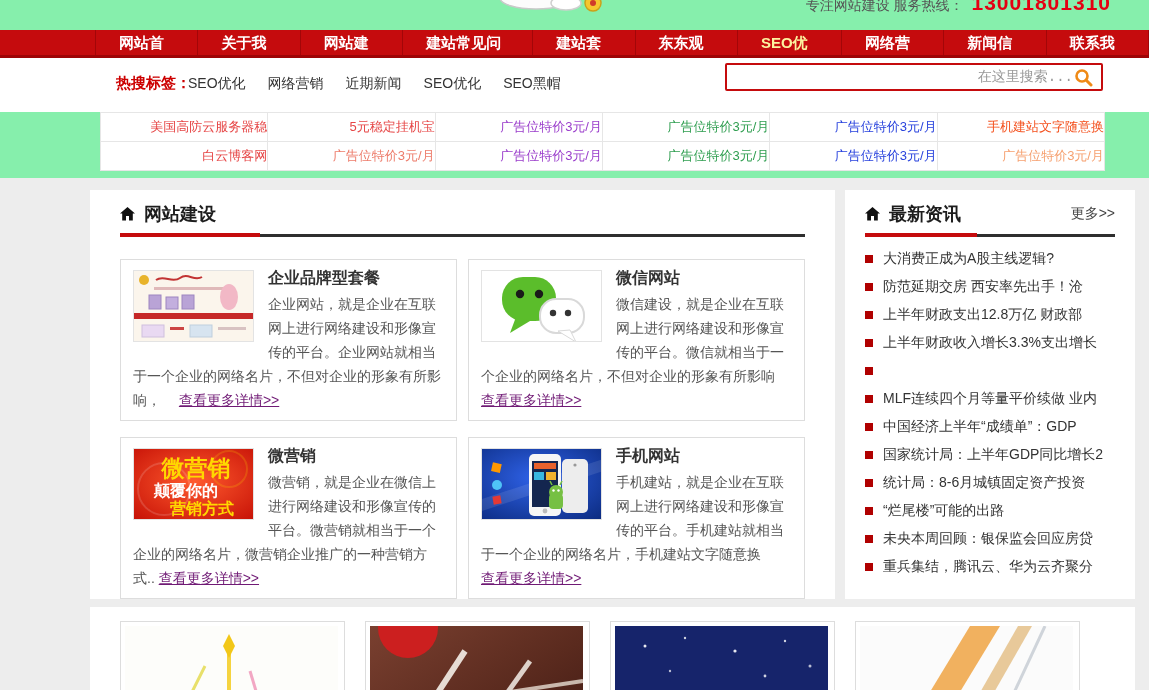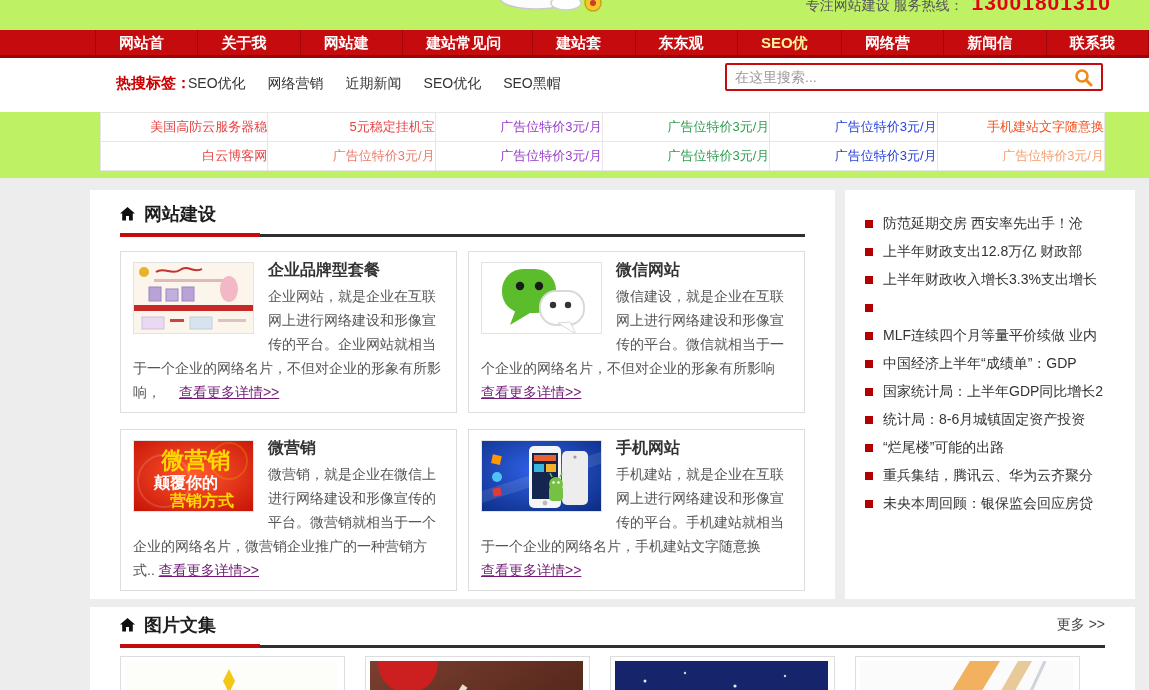--- a/index.html
+++ b/index.html
@@ -6,21 +6,21 @@
   html,body { width:1149px; height:690px; }
   body {
     position: relative;
     background:#ededed;
     font-family:"Liberation Sans","DejaVu Sans",sans-serif;
     overflow:hidden;
   }
   a { text-decoration:none; }
 
   
-  .top-white { position:absolute; top:0; left:0; width:1149px; height:178px; background:#bef264; }
+  .top-white { position:absolute; top:0; left:0; width:1149px; height:178px; background:#86efac; }
 
   .top-header { position:relative; height:30px; overflow:hidden; }
   .logo-frag { position:absolute; left:498px; top:-6px; }
   .tagline-wrap { position:absolute; right:38px; top:-9px; display:flex; align-items:baseline; gap:8px; white-space:nowrap; }
   .tagline { font-size:14px; color:#555; }
   .phone { font-size:21px; font-weight:bold; color:#e50012; letter-spacing:1px; }
 
   
   .navbar { position:absolute; top:30px; left:0; width:1149px; height:28px;
     background:#c50b0d; border-bottom:3px solid #9e0406; }
@@ -30,21 +30,21 @@
   .nav-item:last-child { border-right:1px solid #a30608; }
 
   
   .hot-row { position:absolute; top:58px; left:0; width:1149px; height:54px; background:#fff; }
   .hot-label { position:absolute; left:116px; top:16px; font-size:15px; font-weight:bold; color:#cc0000; }
   .hot-tags { position:absolute; left:188px; top:17px; display:flex; gap:22px; }
   .hot-tag { font-size:14px; color:#333; }
   .search-box { position:absolute; left:725px; top:5px; width:378px; height:28px;
     border:2px solid #c50b0d; border-radius:2px; background:#fff; display:flex; align-items:center; padding:0 8px; }
   .search-box input { flex:1; border:none; outline:none; font-size:14px; color:#333;
-    font-family:Liberation Sans, sans-serif; }
+    font-family:Liberation Mono, monospace;text-align:right; }
   .search-box input::placeholder { color:#999; }
   .search-btn { width:20px; height:20px; display:flex; align-items:center; justify-content:center; cursor:pointer; background:none; border:none; }
 
   
   .ads { position:absolute; top:112px; left:100px; width:1005px;
     display:grid; grid-template-columns:repeat(6,1fr); gap:1px;
     background:#e6e6e6; border:1px solid #e6e6e6; }
   .ad-cell { background:#fff; text-align:right; line-height:28px; height:28px;
     font-size:13px; overflow:hidden; white-space:nowrap; }
 
@@ -55,21 +55,21 @@
   .panel-bottom{ top:607px; left:90px;  width:1045px; height:160px; padding:6px 30px; overflow:hidden; }
 
   .sec-head { position:relative; display:flex; align-items:center; gap:9px;
     padding-bottom:8px; border-bottom:3px solid #2f2f2f; }
   .sec-head::after { content:""; position:absolute; left:0; bottom:-3px; width:140px; height:4px; background:#c50b0d; }
   .sec-head.narrow::after { width:112px; }
   .sec-title { font-size:18px; font-weight:bold; color:#1d1d1d; line-height:24px; }
   .sec-more { margin-left:auto; font-size:14px; color:#444; }
 
   
-  .cards { margin-top:14px; display:grid; grid-template-columns:337px 337px; gap:16px 11px; }
+  .cards { margin-top:22px; display:grid; grid-template-columns:337px 337px; gap:16px 11px; }
   .card { border:1px solid #ddd; background:#fff; padding:8px 12px; height:162px; overflow:hidden; }
   .cimg { float:left; width:121px; height:72px; margin:2px 14px 22px 0; border:1px solid #e3e3e3; overflow:hidden; }
   .cimg svg { display:block; }
   .card-title { font-size:16px; font-weight:bold; color:#333; line-height:20px; margin-bottom:4px; }
   .card-text { font-size:14px; color:#555; line-height:24px; }
   .card-link { color:#701a75;text-decoration:underline; }
 
   
   .news-list { margin-top:8px; }
   .news-item { display:flex; align-items:center; gap:10px; height:28px; overflow:hidden; }
@@ -268,75 +268,79 @@
       <div class="card-text">
         <span>手机建站，就是企业在互联网上进行网络建设和形像宣传的平台。手机建站就相当于一个企业的网络名片，手机建站文字随意换　</span>
         <a class="card-link">查看更多详情&gt;&gt;</a>
       </div>
     </div>
 
   </div>
 </div>
 
 <div class="panel panel-right">
-  <div class="news-list">
-    <div class="news-item">
-        <span class="news-bullet"></span>
-        <span class="news-text">防范延期交房 西安率先出手！沧</span>
-      </div>
-    <div class="news-item">
-        <span class="news-bullet"></span>
-        <span class="news-text">上半年财政支出12.8万亿 财政部</span>
-      </div>
-    <div class="news-item">
-        <span class="news-bullet"></span>
-        <span class="news-text">上半年财政收入增长3.3%支出增长</span>
-      </div>
-    <div class="news-item">
-        <span class="news-bullet"></span>
-      </div>
-    <div class="news-item">
-        <span class="news-bullet"></span>
-        <span class="news-text">MLF连续四个月等量平价续做 业内</span>
-      </div>
-    <div class="news-item">
-        <span class="news-bullet"></span>
-        <span class="news-text">中国经济上半年“成绩单”：GDP</span>
-      </div>
-    <div class="news-item">
-        <span class="news-bullet"></span>
-        <span class="news-text">国家统计局：上半年GDP同比增长2</span>
-      </div>
-    <div class="news-item">
-        <span class="news-bullet"></span>
-        <span class="news-text">统计局：8-6月城镇固定资产投资</span>
-      </div>
-    <div class="news-item">
-        <span class="news-bullet"></span>
-        <span class="news-text">“烂尾楼”可能的出路</span>
-      </div>
-    <div class="news-item">
-        <span class="news-bullet"></span>
-        <span class="news-text">重兵集结，腾讯云、华为云齐聚分</span>
-      </div>
-    <div class="news-item">
-        <span class="news-bullet"></span>
-        <span class="news-text">未央本周回顾：银保监会回应房贷</span>
-      </div>
-  </div>
-</div>
-
-<div class="panel panel-bottom">
-  <div class="sec-head">
+  <div class="sec-head narrow">
     <svg width="15" height="14" viewBox="0 0 15 14">
       <path d="M7.5 0 L15 6.5 H12.8 V13.5 H9 V9 H6 V13.5 H2.2 V6.5 H0 Z" fill="#101010"></path>
     </svg>
-    <span class="sec-title">图片文集</span>
-    <a class="sec-more">更多 &gt;&gt;</a>
-  </div>
+    <span class="sec-title">最新资讯</span>
+    <a class="sec-more">更多&gt;&gt;</a>
+  </div>
+  <div class="news-list">
+    <div class="news-item">
+        <span class="news-bullet"></span>
+        <span class="news-text">大消费正成为A股主线逻辑?</span>
+      </div>
+    <div class="news-item">
+        <span class="news-bullet"></span>
+        <span class="news-text">防范延期交房 西安率先出手！沧</span>
+      </div>
+    <div class="news-item">
+        <span class="news-bullet"></span>
+        <span class="news-text">上半年财政支出12.8万亿 财政部</span>
+      </div>
+    <div class="news-item">
+        <span class="news-bullet"></span>
+        <span class="news-text">上半年财政收入增长3.3%支出增长</span>
+      </div>
+    <div class="news-item">
+        <span class="news-bullet"></span>
+      </div>
+    <div class="news-item">
+        <span class="news-bullet"></span>
+        <span class="news-text">MLF连续四个月等量平价续做 业内</span>
+      </div>
+    <div class="news-item">
+        <span class="news-bullet"></span>
+        <span class="news-text">中国经济上半年“成绩单”：GDP</span>
+      </div>
+    <div class="news-item">
+        <span class="news-bullet"></span>
+        <span class="news-text">国家统计局：上半年GDP同比增长2</span>
+      </div>
+    <div class="news-item">
+        <span class="news-bullet"></span>
+        <span class="news-text">统计局：8-6月城镇固定资产投资</span>
+      </div>
+    <div class="news-item">
+        <span class="news-bullet"></span>
+        <span class="news-text">“烂尾楼”可能的出路</span>
+      </div>
+    <div class="news-item">
+        <span class="news-bullet"></span>
+        <span class="news-text">未央本周回顾：银保监会回应房贷</span>
+      </div>
+    <div class="news-item">
+        <span class="news-bullet"></span>
+        <span class="news-text">重兵集结，腾讯云、华为云齐聚分</span>
+      </div>
+  </div>
+</div>
+
+<div class="panel panel-bottom">
   <div class="thumbs">
     <div class="thumb">
       <svg width="213" height="140" viewBox="0 0 213 140">
         <rect width="213" height="140" fill="#fdfdfa"></rect>
         <line x1="104" y1="18" x2="104" y2="70" stroke="#f5d33f" stroke-width="4"></line>
         <polygon points="104,8 110,20 104,32 98,20" fill="#f2c718"></polygon>
         <line x1="55" y1="90" x2="80" y2="40" stroke="#e8e06a" stroke-width="3"></line>
         <line x1="140" y1="95" x2="125" y2="45" stroke="#f2a7c3" stroke-width="3"></line>
         <circle cx="150" cy="100" r="4" fill="#f4b8cd"></circle>
         <circle cx="66" cy="104" r="4" fill="#f0d76a"></circle>

